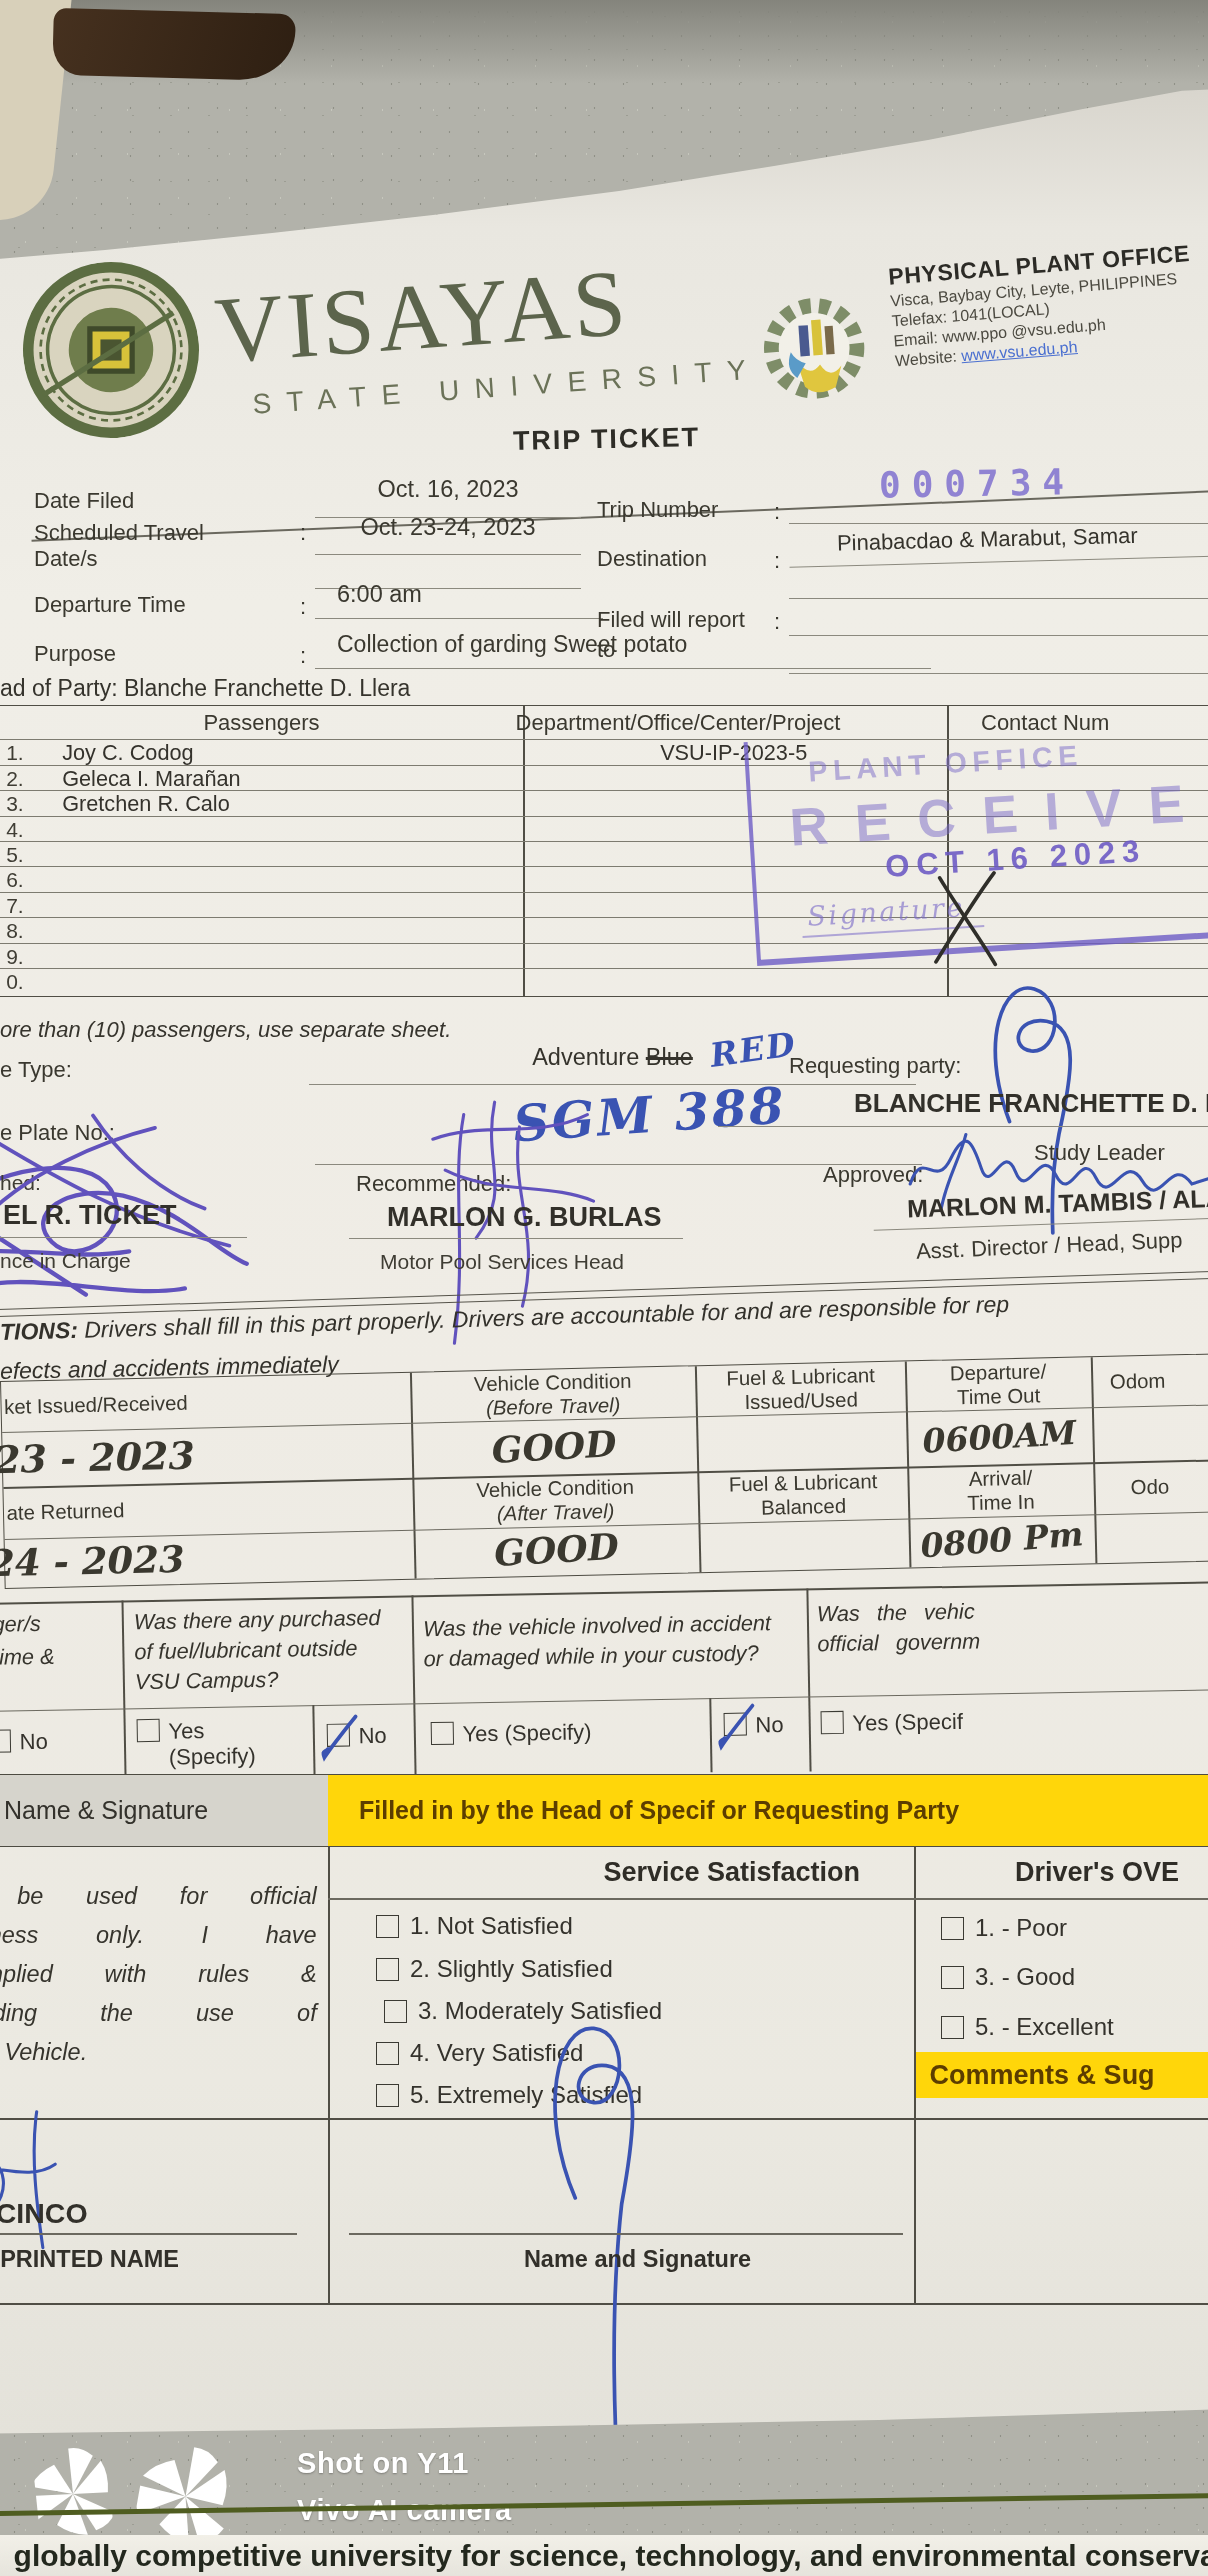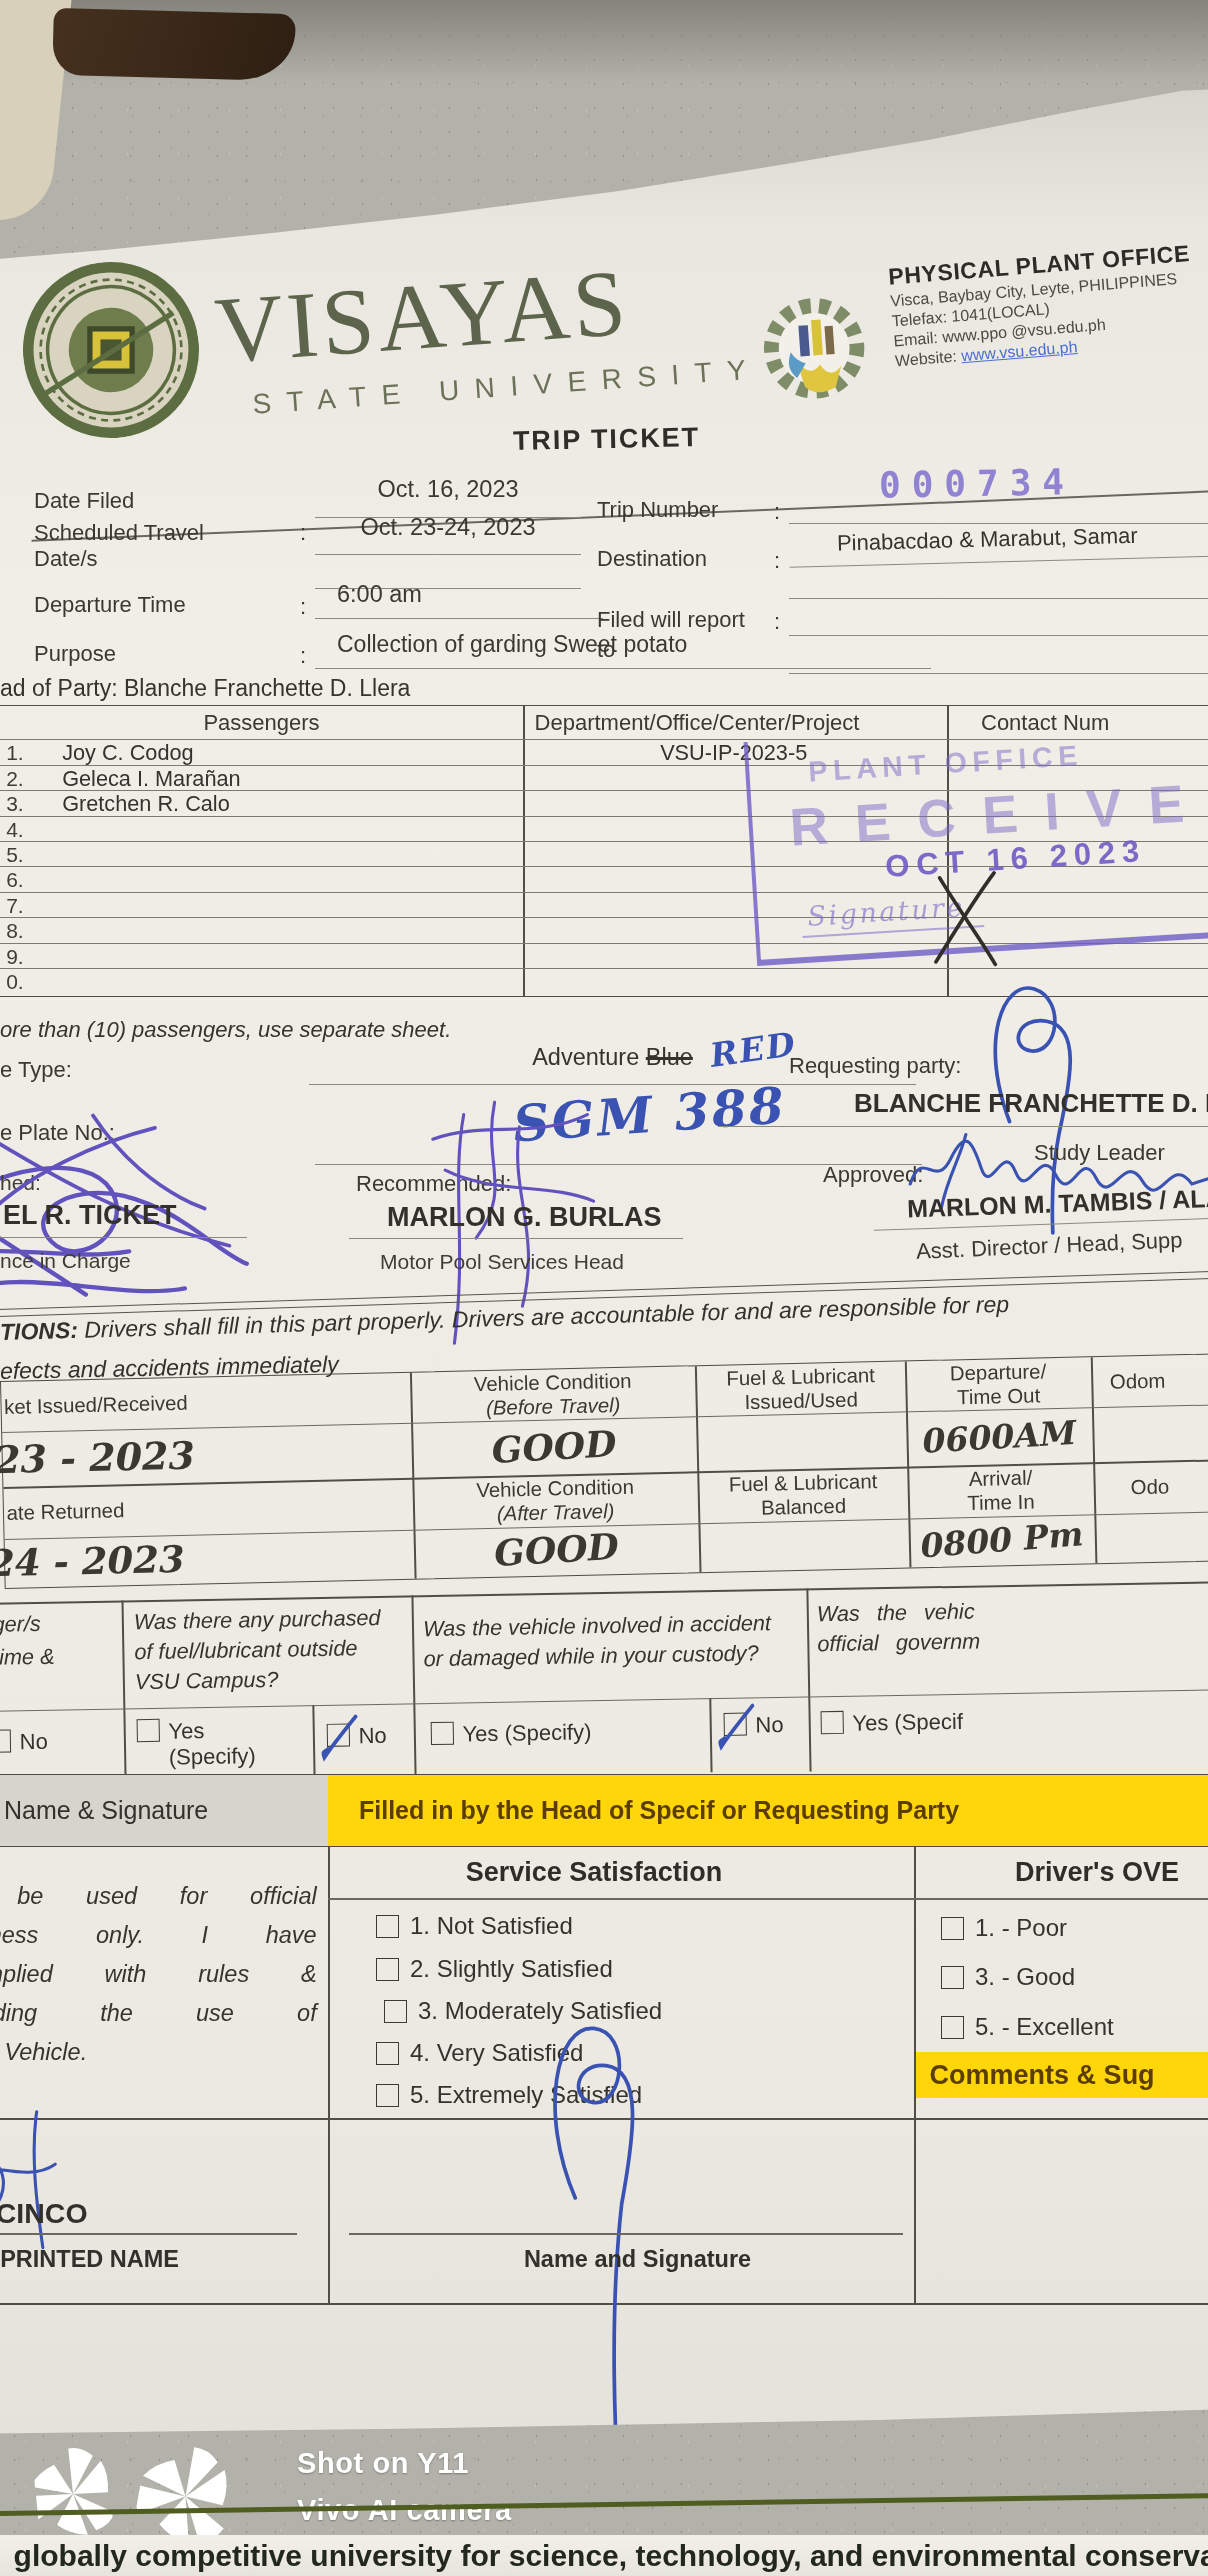--- a/index.html
+++ b/index.html
@@ -151,21 +151,21 @@
     <div class="abs lbl" style="left:824px;top:522px">:</div>
     <div class="abs bb" style="left:839px;top:516px;width:474px;height:32px"></div>
     <div class="abs bb" style="left:839px;top:554px;width:474px;height:32px"></div>
 
     <div class="abs" style="left:50px;top:588px;font-size:23px;color:#35332c">ad of Party: Blanche Franchette D. Llera</div>
 
     <div class="abs" id="ptable">
       <div class="abs vline" style="left:523px;top:0;height:290px"></div>
       <div class="abs vline" style="left:947px;top:0;height:290px"></div>
       <div class="hdr" style="left:0;width:523px">Passengers</div>
-      <div class="hdr" style="left:523px;width:348px">Department/Office/Center/Project</div>
+      <div class="hdr" style="left:504px;width:348px">Department/Office/Center/Project</div>
       <div class="hdr" style="left:947px;width:316px;justify-content:flex-start;padding-left:34px">Contact Num</div>
       <div class="prow" style="top:33px">
           <span class="no">1.</span>
           <span class="nm">Joy C. Codog</span>
           <span class="dp">VSU-IP-2023-5</span>
         </div>
       <div class="prow" style="top:59px">
           <span class="no">2.</span>
           <span class="nm">Geleca I. Marañan</span>
           <span class="dp"></span>
@@ -399,21 +399,21 @@
     <div class="abs hline" style="left:0;top:2216px;width:1313px"></div>
 
     <div class="abs ital" style="left:8.7px;top:1796px;width:358px;font-size:23.5px;color:#36342d">
       <div style="height:39px;text-align:justify;text-align-last:justify">ill be used for official</div>
       <div style="height:39px;text-align:justify;text-align-last:justify">usiness only.  I have</div>
       <div style="height:39px;text-align:justify;text-align-last:justify">complied with rules &amp;</div>
       <div style="height:39px;text-align:justify;text-align-last:justify">garding the use of</div>
       <div style="height:39px">ned Vehicle.</div>
     </div>
 
-    <div class="abs" style="left:378px;top:1770px;width:532px;text-align:center;font-weight:bold;font-size:27px;color:#2f2d27">Service Satisfaction</div>
+    <div class="abs" style="left:378px;top:1770px;width:532px;text-align:right;font-weight:bold;font-size:27px;color:#2f2d27">Service Satisfaction</div>
     <div class="sat-item" style="left:426px;top:1825px">
         <span class="cb"></span>
         <span>1.  Not Satisfied</span>
       </div>
     <div class="sat-item" style="left:426px;top:1868px">
         <span class="cb"></span>
         <span>2.  Slightly Satisfied</span>
       </div>
     <div class="sat-item" style="left:434px;top:1910px">
         <span class="cb"></span>

